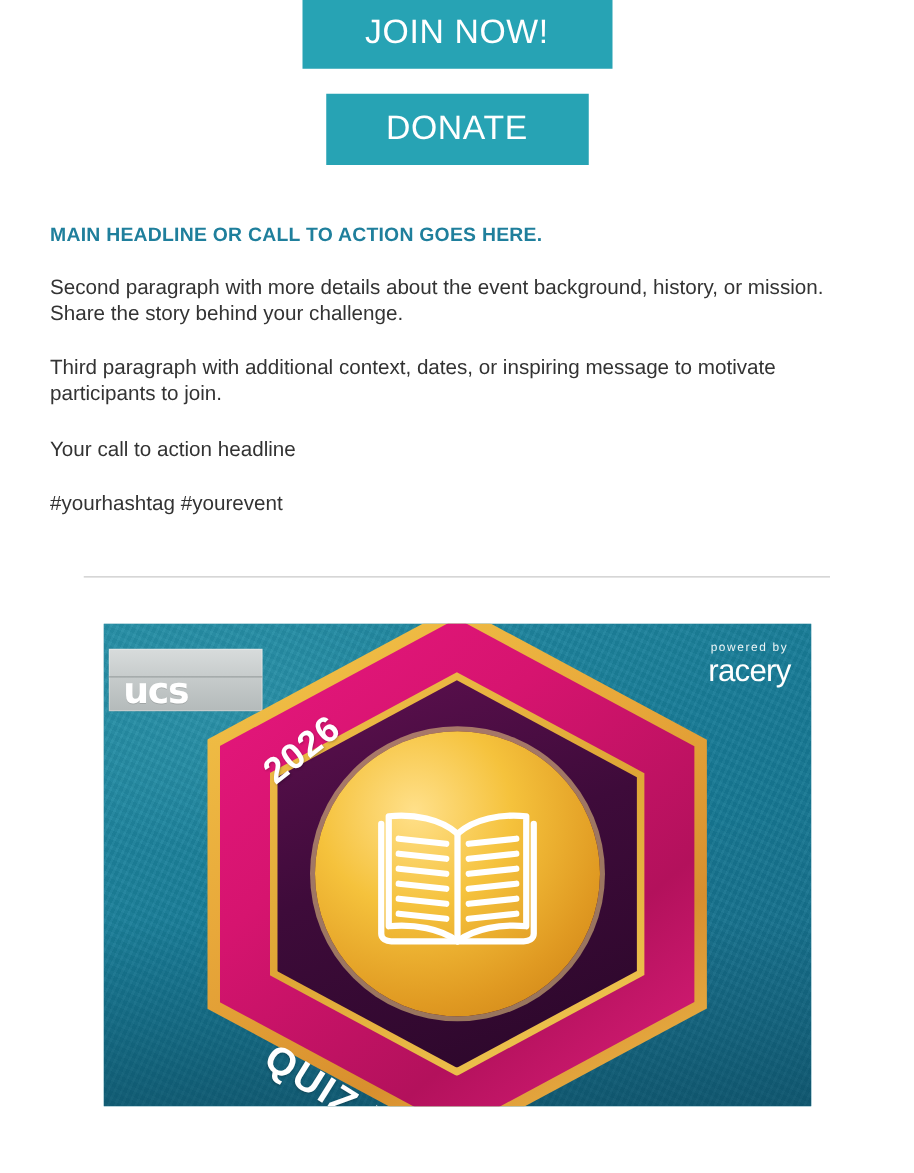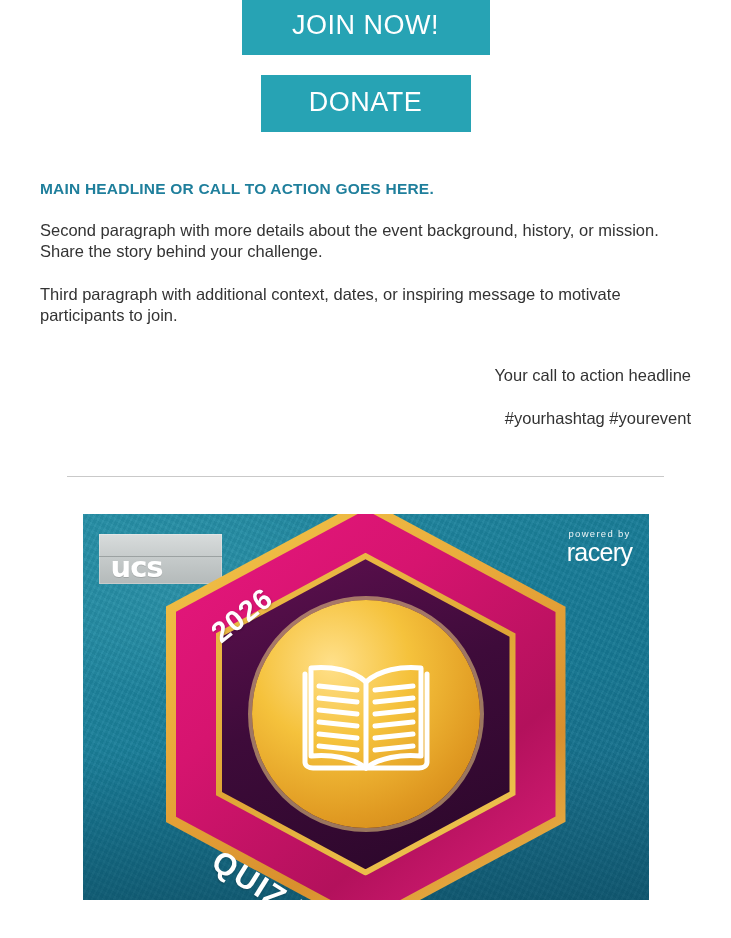--- a/index.html
+++ b/index.html
@@ -64,25 +64,25 @@
     letter-spacing: 0.2px;
     margin: 48px 0 0 0;
   }
   p.para {
     font-size: 16.5px;
     line-height: 1.28;
     color: #333333;
     margin: 22px 0 0 0;
   }
   p.centered {
-    text-align: right;
-    margin-top: 39px;
+    text-align: left;
+    margin-top: 24px;
   }
   .hashtags {
-    text-align: right;
+    text-align: left;
     font-size: 16.5px;
     color: #333333;
     margin: 22px 0 0 0;
   }
 
   
   .divider {
     width: 597px;
     height: 1px;
     background: #c9c9c9;
@@ -123,21 +123,21 @@
   .badge-grain {
     position: absolute;
     left: 0; right: 0; bottom: 0;
     height: 150px;
     background: linear-gradient(180deg, rgba(12,70,92,0) 0%, rgba(10,60,80,0.45) 100%);
   }
 
   
   .plaque {
     position: absolute;
-    left: 16px;
+    left: 4px;
     top: 20px;
     width: 123px;
     height: 50px;
     background: linear-gradient(180deg, #d8dcdc 0%, #c3c8c8 55%, #b4baba 100%);
     box-shadow: inset 0 0 0 1px rgba(255,255,255,0.25);
   }
   .plaque .seam {
     position: absolute;
     left: 0; right: 0;
     top: 22px;

